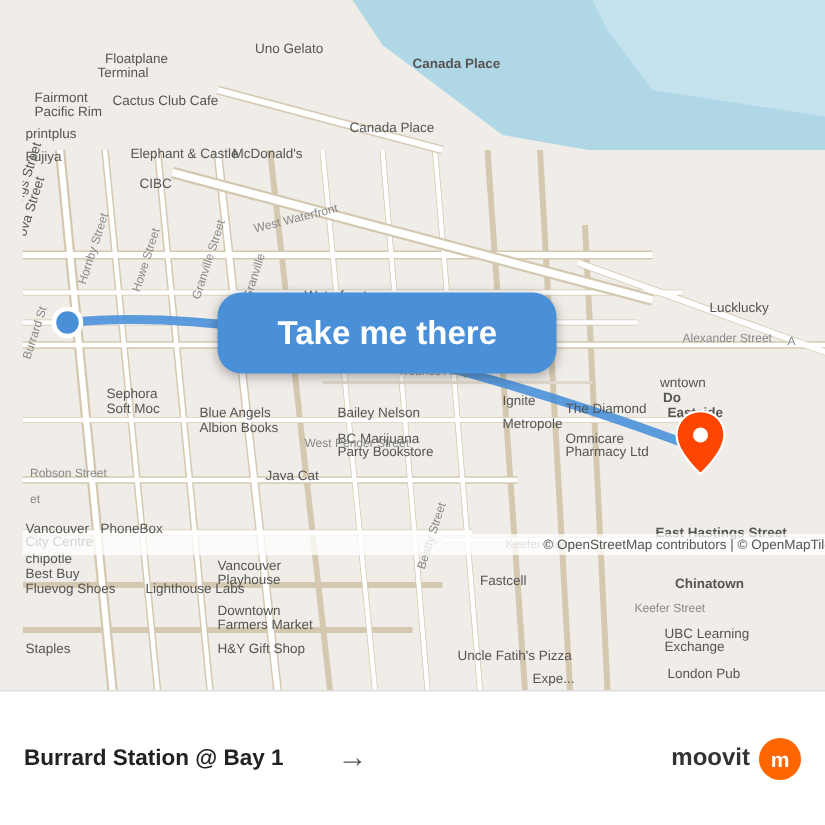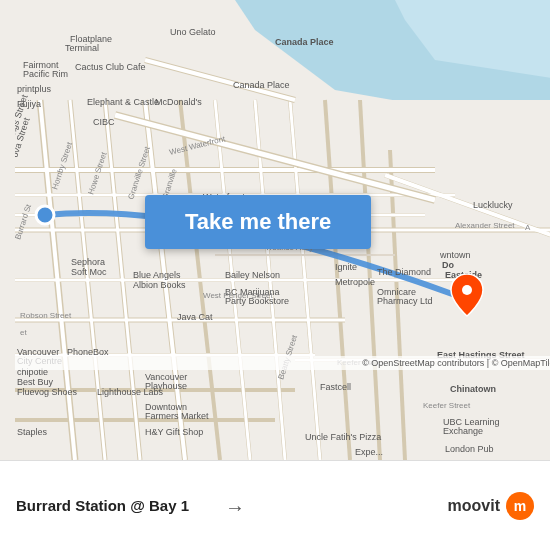--- a/index.html
+++ b/index.html
@@ -48,21 +48,21 @@
     
     .take-me-there-btn {
       position: absolute;
       top: 195px;
       left: 130px;
       background: #4a90d9;
       color: white;
       font-size: 22px;
       font-weight: bold;
       padding: 14px 40px;
-      border-radius: 4px;
+      border-radius: 16px;
       border: none;
       cursor: pointer;
       box-shadow: 0 2px 8px rgba(0,0,0,0.3);
       white-space: nowrap;
     }
 
     
     #bottom-bar {
       width: 550px;
       height: 90px;

